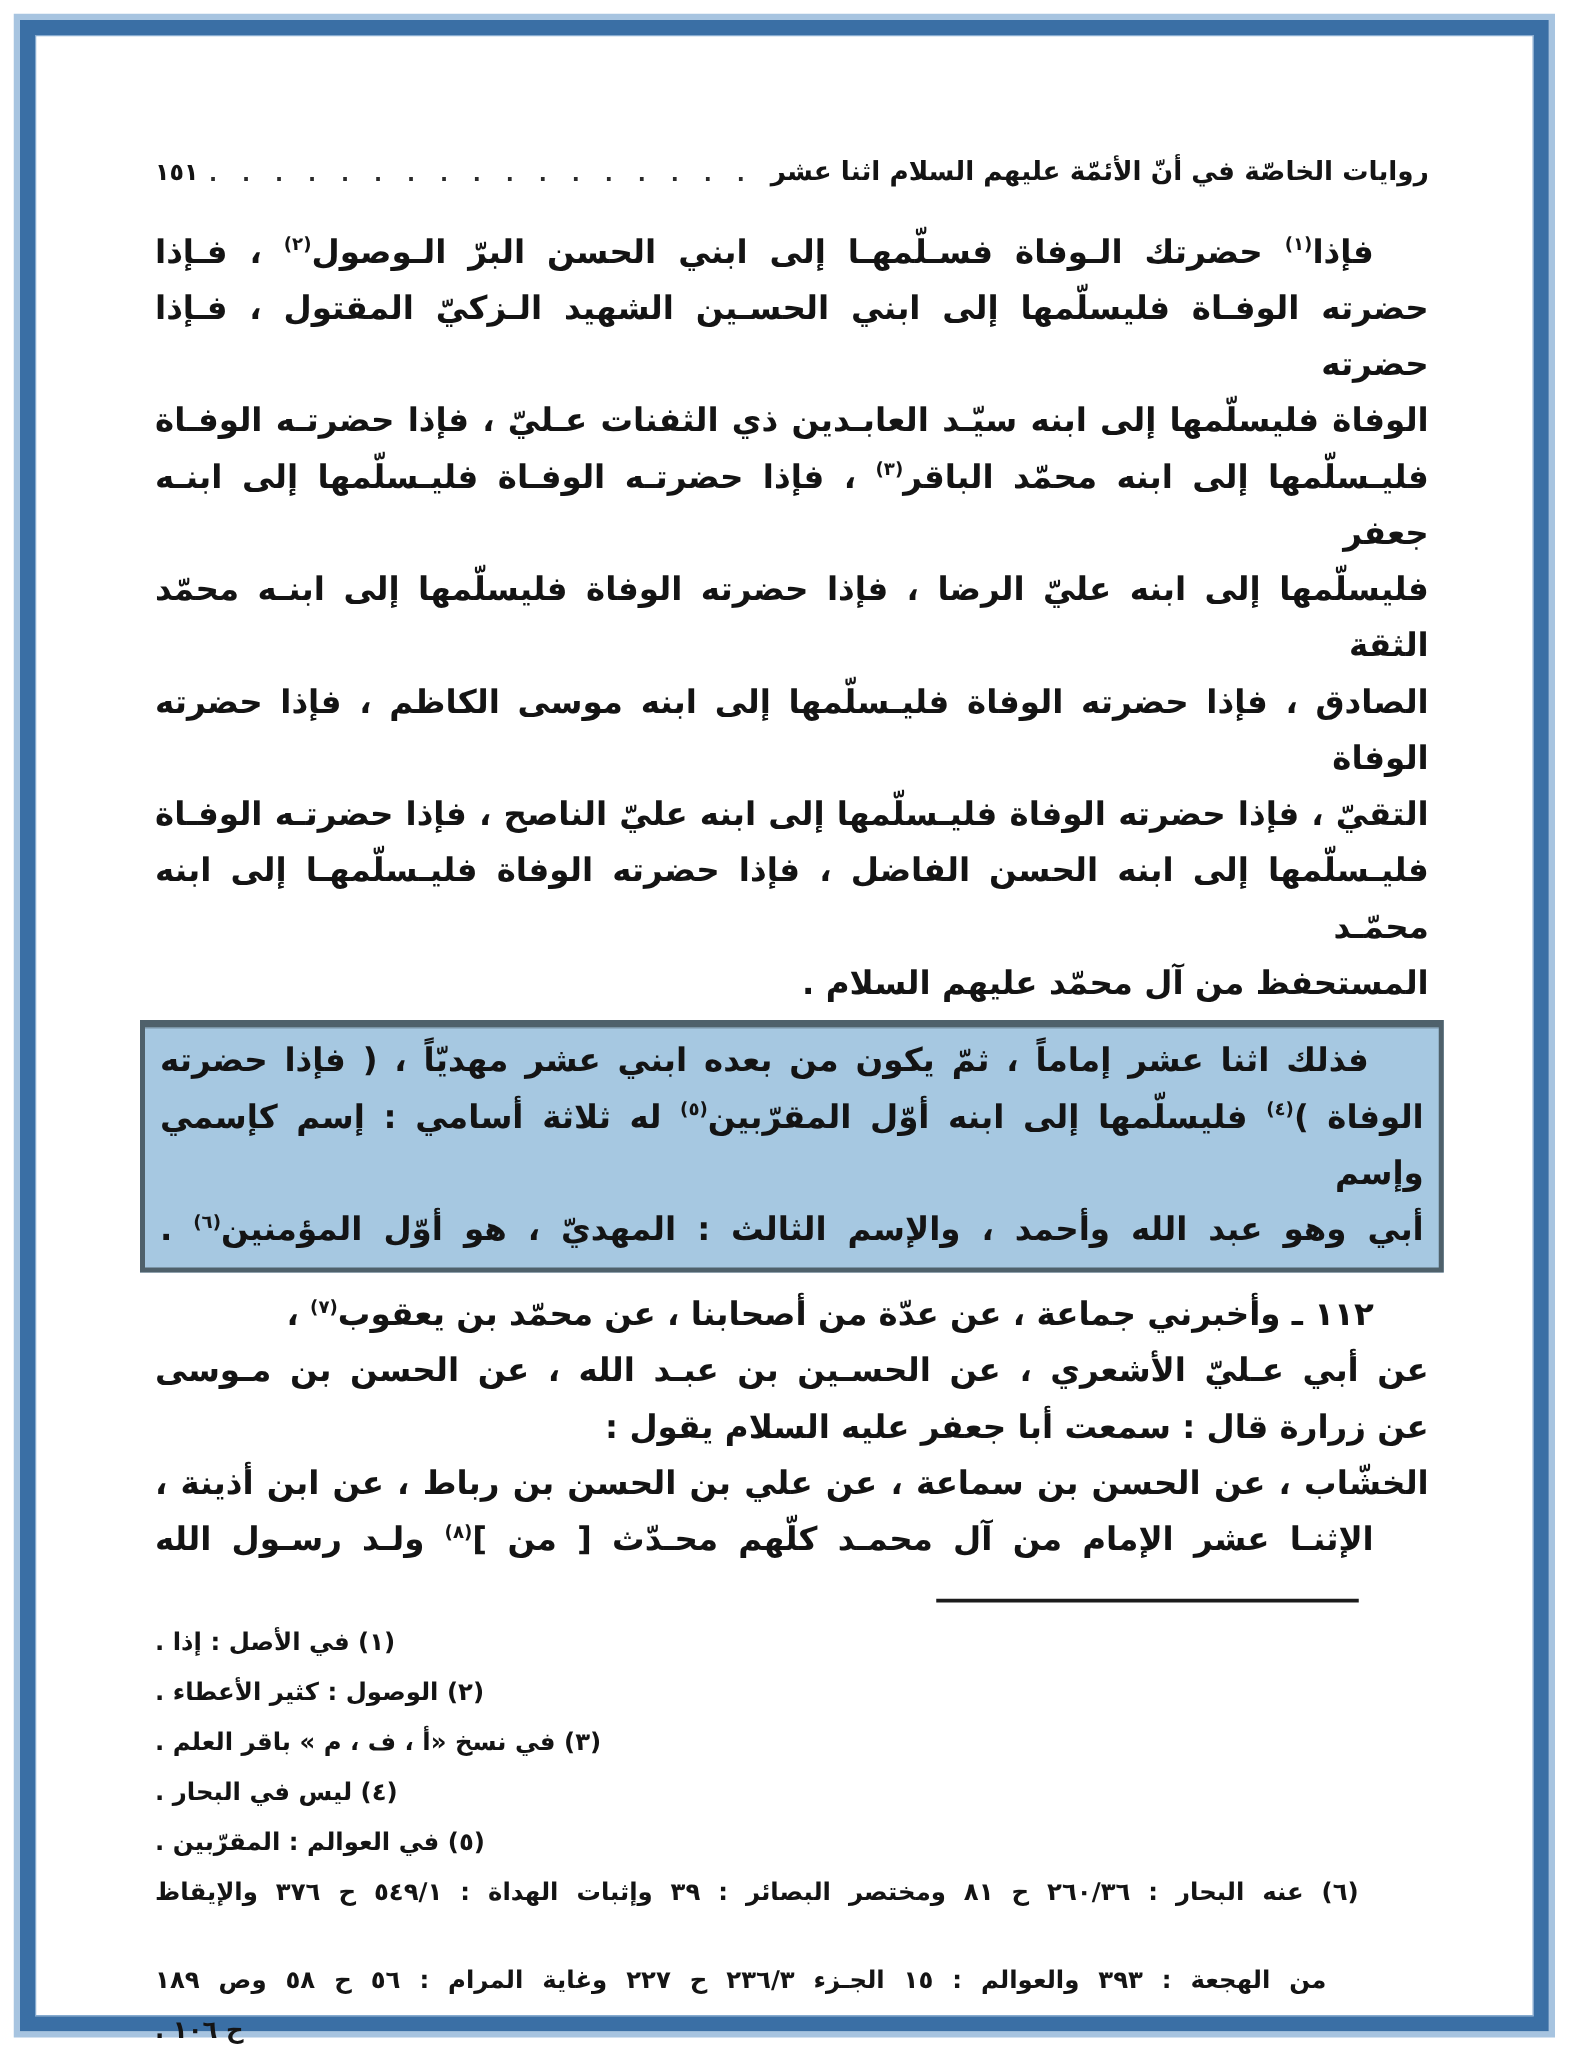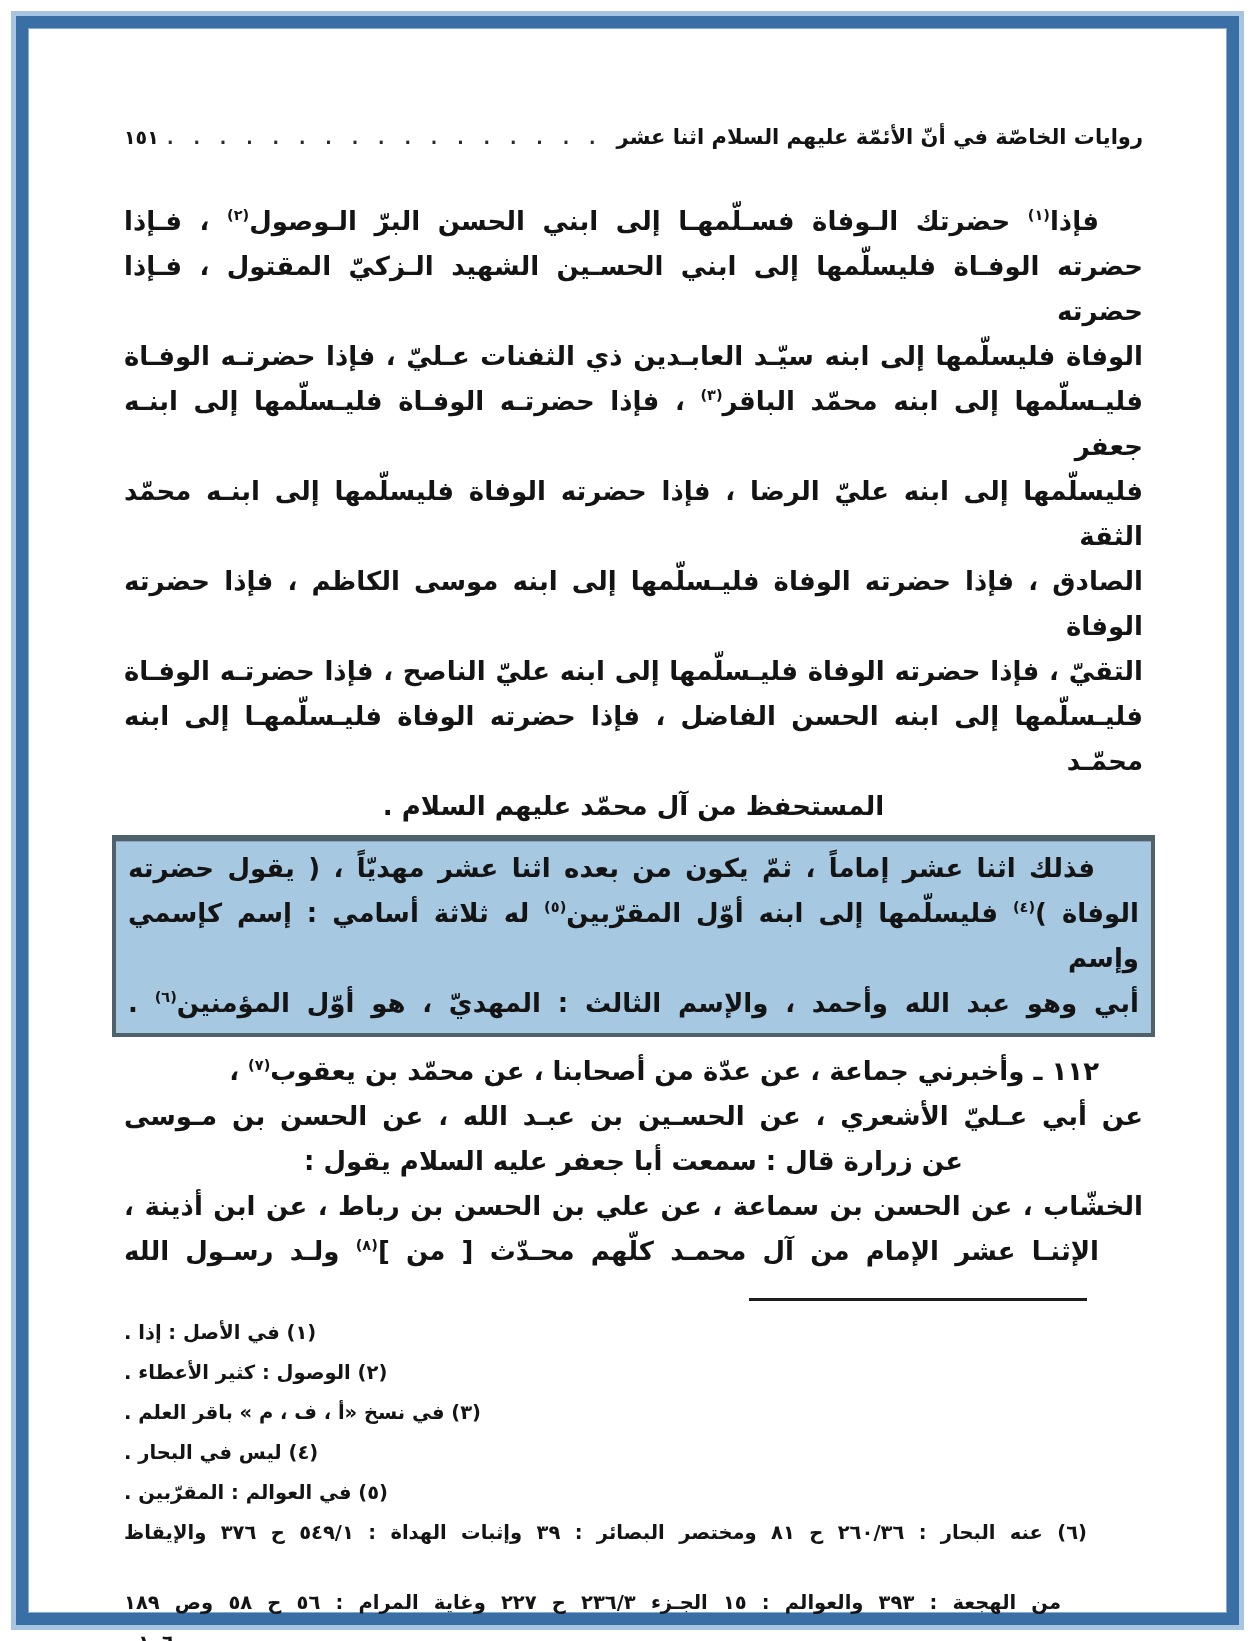--- a/index.html
+++ b/index.html
@@ -45,28 +45,28 @@
   .header .title{flex:none;}
   .header .dots{
     flex:1 1 auto;overflow:hidden;
     font-size:17px;letter-spacing:7px;
     padding:0 14px;
     opacity:.9;
   }
   .header .pagenum{flex:none;font-size:19px;}
   
   .bodytext{
-    margin-top:44px;
+    margin-top:24px;
     font-size:26px;
     line-height:45px;
   }
   .line{min-height:45px;}
   .line.full{text-align:justify;text-align-last:justify;}
   .line.indent{padding-right:44px;}
-  .line.end{text-align:center;}
+  .line.end{text-align:right;}
   sup{font-size:.56em;line-height:0;vertical-align:super;}
   .highlight{
     background:var(--highlight_bg);
     border:4px solid var(--highlight_border);
     border-top-width:6px;
     margin:6px -12px 12px;
     padding:5px 12px 7px;
     box-shadow:inset 0 1px 0 rgba(0,0,0,.18);
   }
   .para+.para{margin-top:0;}
@@ -108,21 +108,21 @@
             <div class="line full">الوفاة فليسلّمها إلى ابنه سيّـد العابـدين ذي الثفنات عـليّ ، فإذا حضرتـه الوفـاة</div>
             <div class="line full">فليـسلّمها إلى ابنه محمّد الباقر<sup>(٣)</sup> ، فإذا حضرتـه الوفـاة فليـسلّمها إلى ابنـه جعفر</div>
             <div class="line full">فليسلّمها إلى ابنه عليّ الرضا ، فإذا حضرته الوفاة فليسلّمها إلى ابنـه محمّد الثقة</div>
             <div class="line full">الصادق ، فإذا حضرته الوفاة فليـسلّمها إلى ابنه موسى الكاظم ، فإذا حضرته الوفاة</div>
             <div class="line full">التقيّ ، فإذا حضرته الوفاة فليـسلّمها إلى ابنه عليّ الناصح ، فإذا حضرتـه الوفـاة</div>
             <div class="line full">فليـسلّمها إلى ابنه الحسن الفاضل ، فإذا حضرته الوفاة فليـسلّمهـا إلى ابنه محمّـد</div>
             <div class="line end">المستحفظ من آل محمّد عليهم السلام .</div>
           </div>
 
         <div class="highlight">
-            <div class="line indent full">فذلك اثنا عشر إماماً ، ثمّ يكون من بعده اثنا عشر مهديّاً ، ( يقول حضرته</div>
+            <div class="line indent full">فذلك اثنا عشر إماماً ، ثمّ يكون من بعده ابني عشر مهديّاً ، ( فإذا حضرته</div>
             <div class="line full">الوفاة )<sup>(٤)</sup> فليسلّمها إلى ابنه أوّل المقرّبين<sup>(٥)</sup> له ثلاثة أسامي : إسم كإسمي وإسم</div>
             <div class="line full">أبي وهو عبد الله وأحمد ، والإسم الثالث : المهديّ ، هو أوّل المؤمنين<sup>(٦)</sup> .</div>
           </div>
 
         <div class="para">
             <div class="line indent">١١٢ ـ وأخبرني جماعة ، عن عدّة من أصحابنا ، عن محمّد بن يعقوب<sup>(٧)</sup> ،</div>
             <div class="line full">عن أبي عـليّ الأشعري ، عن الحسـين بن عبـد الله ، عن الحسن بن مـوسى</div>
             <div class="line end">عن زرارة قال : سمعت أبا جعفر عليه السلام يقول :</div>
             <div class="line full">الخشّاب ، عن الحسن بن سماعة ، عن علي بن الحسن بن رباط ، عن ابن أذينة ،</div>
           </div>

